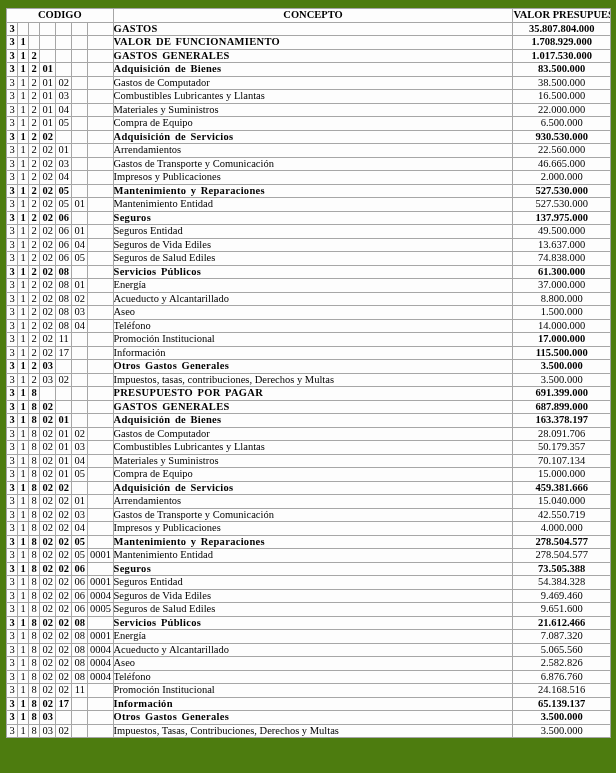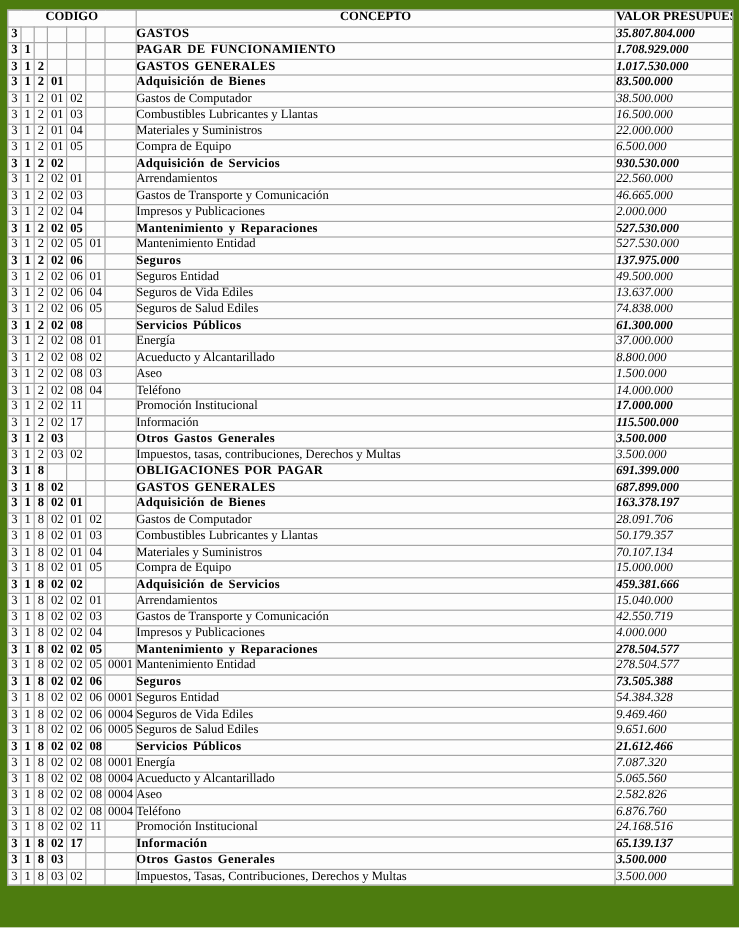--- a/index.html
+++ b/index.html
@@ -48,22 +48,21 @@
     text-align: center;
     font-size: 10.5px;
   }
   td.concept {
     padding-left: 3px;
     text-align: left;
     margin-left: 37px;
   }
   td.value {
     padding-right: 3px;
-    text-align: left;
-    font-style: italic;
+    text-align: center;
   }
   tr.b td {
     font-weight: bold;
   }
   tr.b td.concept {
     letter-spacing: 0.3px;
     word-spacing: 1.5px;
   }
   td.vb {
     font-weight: bold;
@@ -106,21 +105,21 @@
           <td class="value">35.807.804.000</td>
         </tr>
         <tr class="b">
           <td class="code">3</td>
           <td class="code">1</td>
           <td class="code"></td>
           <td class="code"></td>
           <td class="code"></td>
           <td class="code"></td>
           <td class="code"></td>
-          <td class="concept">PAGAR DE FUNCIONAMIENTO</td>
+          <td class="concept">VALOR DE FUNCIONAMIENTO</td>
           <td class="value">1.708.929.000</td>
         </tr>
         <tr class="b">
           <td class="code">3</td>
           <td class="code">1</td>
           <td class="code">2</td>
           <td class="code"></td>
           <td class="code"></td>
           <td class="code"></td>
           <td class="code"></td>
@@ -392,21 +391,21 @@
           <td class="value">3.500.000</td>
         </tr>
         <tr class="b">
           <td class="code">3</td>
           <td class="code">1</td>
           <td class="code">8</td>
           <td class="code"></td>
           <td class="code"></td>
           <td class="code"></td>
           <td class="code"></td>
-          <td class="concept">OBLIGACIONES POR PAGAR</td>
+          <td class="concept">PRESUPUESTO POR PAGAR</td>
           <td class="value">691.399.000</td>
         </tr>
         <tr class="b">
           <td class="code">3</td>
           <td class="code">1</td>
           <td class="code">8</td>
           <td class="code">02</td>
           <td class="code"></td>
           <td class="code"></td>
           <td class="code"></td>

